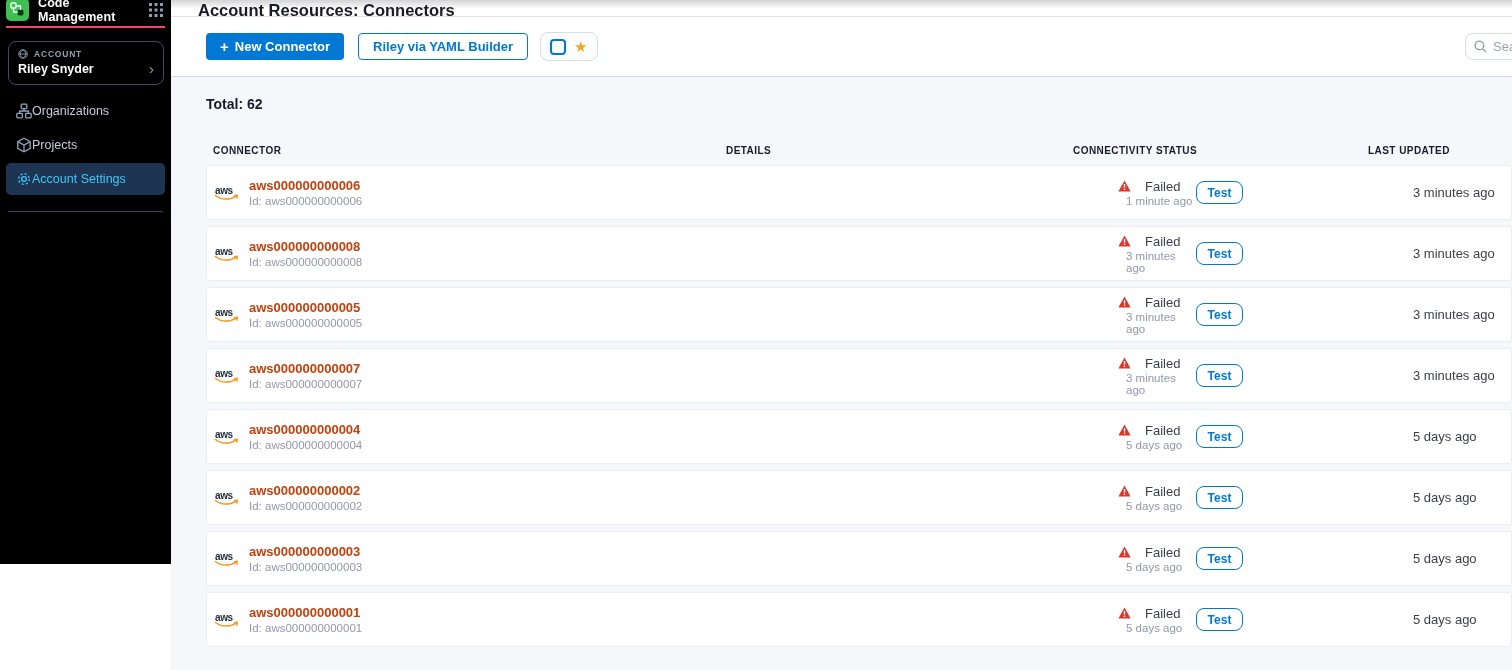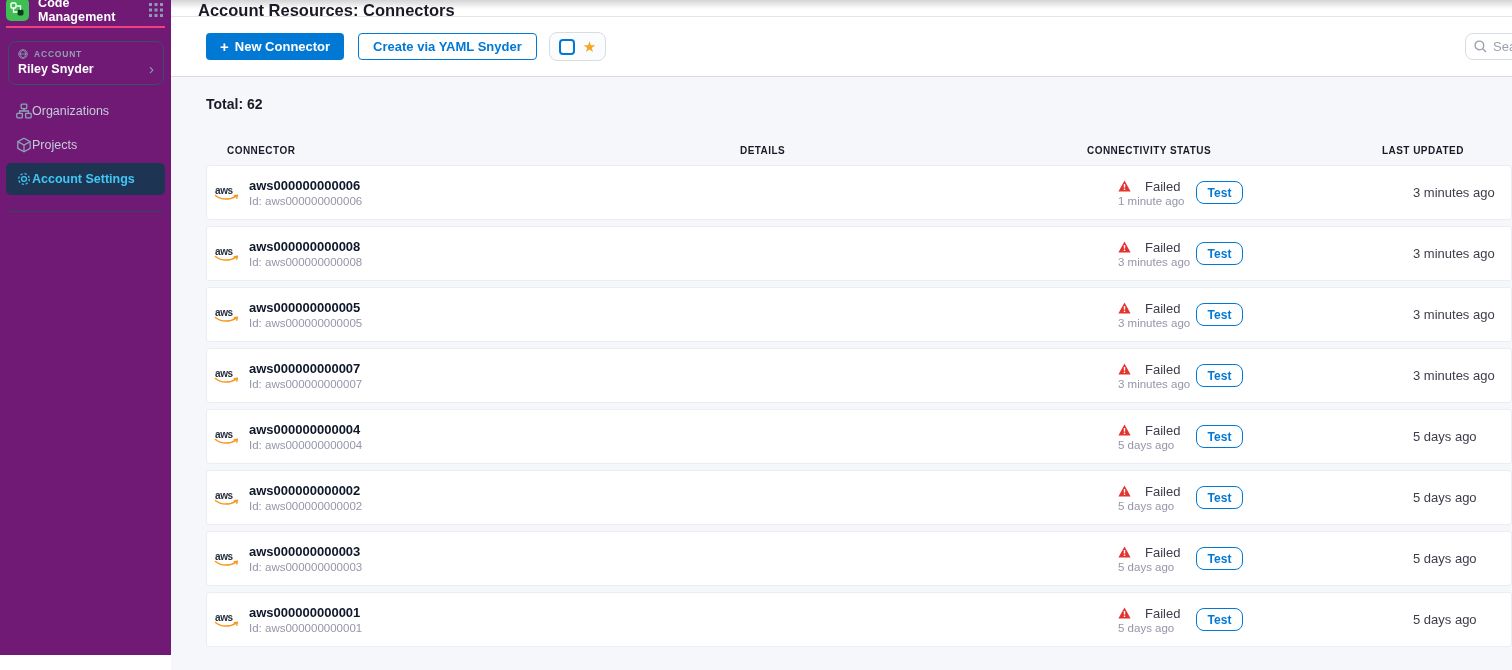--- a/index.html
+++ b/index.html
@@ -1,42 +1,42 @@
 <!DOCTYPE html>
 <html><head>
 <meta charset="utf-8">
 <style>
   * { margin:0; padding:0; box-sizing:border-box; }
   html,body { width:1512px; height:670px; overflow:hidden; background:#fff;
     font-family:"Liberation Sans", sans-serif; }
   .app { display:flex; width:1512px; height:670px; }
 
   
-  .sidebar { width:171px; height:655px; background:#701a75; flex:0 0 171px;
+  .sidebar { width:171px; height:564px; background:#000000; flex:0 0 171px;
     position:relative; overflow:hidden; color:#e4e9f0; }
   .sb-header { display:flex; align-items:center; height:24px; padding:0 8px 0 6px; margin-top:-2px; }
   .logo { width:23px; height:23px; background:#3dbf53; border-radius:5px;
     display:flex; align-items:center; justify-content:center; flex:0 0 23px; margin-top:-2px; }
   .sb-title { font-size:12.5px; font-weight:bold; color:#fff; margin-left:9px; flex:1; letter-spacing:.1px; }
   .grid-icon { width:14px; height:14px; display:block; }
   .pink-line { height:2px; background:#f2407f; margin:4px 6px 0 6px; }
   .account-card { margin:13px 7px 0 8px; border:1px solid #3c4d68; border-radius:8px;
     padding:7px 9px 8px 9px; cursor:pointer; }
   .ac-top { display:flex; align-items:center; gap:6px; font-size:8.5px; font-weight:bold;
     letter-spacing:.8px; color:#8fa0b5; }
   .ac-name-row { display:flex; align-items:center; justify-content:space-between; margin-top:3px; }
   .ac-name { font-size:12.5px; font-weight:600; color:#fff; }
   .chev { color:#8fa0b5; font-size:15px; line-height:10px; }
   .sb-nav { margin-top:10px; padding:0 6px; }
   .nav-item { display:flex; align-items:center; height:32px; padding:0 10px;
     border-radius:5px; margin-bottom:2px; cursor:pointer; }
   .nav-item .nv-label { font-size:12.5px; color:#c4cdd8; font-weight:500; }
   .nav-item .nv-icon { width:16px; display:flex; justify-content:center; color:#8fa3b8; font-size:14px; }
   .nav-item.active { background:#1d3553; }
-  .nav-item.active .nv-label { color:#40c7f4; font-weight:bold; }
+  .nav-item.active .nv-label { color:#40c7f4; font-weight:normal; }
   .nav-item.active .nv-icon { color:#40c7f4; }
   .sb-divider { height:1px; background:#33445d; margin:16px 8px 0 8px; }
 
   
   .main { flex:1; display:flex; flex-direction:column; min-width:0; background:#fff; }
   .titlebar { height:17px; background:linear-gradient(180deg,#d4d4d6 0px,#ffffff 9px);
     border-bottom:1px solid #e4e5ea; display:flex; align-items:center; padding:4px 0 0 27px; }
   .page-title { font-size:16.5px; font-weight:bold; color:#1b1b28; }
   .toolbar { height:60px; border-bottom:1px solid #d8dbe4; display:flex; align-items:center;
     padding-left:35px; position:relative; background:#fff; }
@@ -57,35 +57,35 @@
     align-items:center; padding:0 8px; gap:6px; }
   .search-box input { border:none; outline:none; font-size:13px; width:85px; color:#3c3e4b;
     font-family:inherit; background:transparent; }
   .search-box input::placeholder { color:#9aa0ae; }
 
   .content { flex:1; background:#f5f7fb; padding:19px 0 0 35px; overflow:hidden; }
   .total { font-size:14px; color:#1b1b28; font-weight:600; }
   .total b { font-weight:bold; }
   .thead { display:flex; margin-top:33px; padding-bottom:9px; }
   .th { font-size:10px; font-weight:bold; color:#1b1b28; letter-spacing:.45px; }
-  .col1 { width:520px; padding-left:7px;margin-left:14px; }
+  .col1 { width:520px; padding-left:7px; }
   .col2 { width:347px; }
   .col3 { width:295px; }
   .col4 { flex:1; }
   .row { display:flex; align-items:center; height:55px; background:#fff;
     border:1px solid #ecedf2; border-radius:3px; margin:0 0 6px 0; width:1306px; cursor:pointer; }
   .cell-connector { width:520px; padding-left:7px; display:flex; align-items:center; gap:9px; }
   .aws-logo { display:block; width:26px; height:18px; }
-  .rname { font-size:13px; font-weight:bold; color:#0f172a; line-height:15px; }
+  .rname { font-size:13px; font-weight:bold; color:#c2410c; line-height:15px; }
   .rid { font-size:11.5px; color:#9496a9; line-height:14px; margin-top:1px; }
   .cell-details { width:391px; }
   .cell-status { width:295px; display:flex; align-items:center; }
   .status-block { width:78px; }
   .st-top { display:flex; align-items:center; gap:14px; font-size:13px; color:#3c3e4b; }
-  .st-sub { font-size:11.5px; color:#9496a9; margin-top:1px; margin-left:0; }
+  .st-sub { font-size:11.5px; color:#9496a9; margin-top:1px; margin-left:8px; }
   .test-btn { width:47px; height:23px; border:1.5px solid #0278d5; border-radius:8px;
     background:#fff; color:#0278d5; font-size:12px; font-weight:bold; cursor:pointer;
     font-family:inherit; }
   .cell-updated { flex:1; font-size:13px; color:#3c3e4b; }
   svg { display:block; }
 </style>
 </head>
 <body>
 
 <div class="app">
@@ -172,21 +172,21 @@
 
     <header class="titlebar">
       <h1 class="page-title">Account Resources: Connectors</h1>
     </header>
 
     <div class="toolbar">
       <button class="btn-primary">
         <span class="plus">+</span>
         <span>New Connector</span>
       </button>
-      <button class="btn-outline">Create via YAML Snyder</button>
+      <button class="btn-outline">Riley via YAML Builder</button>
       <div class="fav-group">
         <span class="checkbox"></span>
         <span class="star">★</span>
       </div>
       <div class="search-box">
         <span>
           <svg width="13" height="13" viewBox="0 0 13 13">
             <circle cx="5.4" cy="5.4" r="4.3" fill="none" stroke="#9aa0ae" stroke-width="1.4"></circle>
             <path d="M8.7 8.7 L12 12" stroke="#9aa0ae" stroke-width="1.4"></path>
           </svg>

